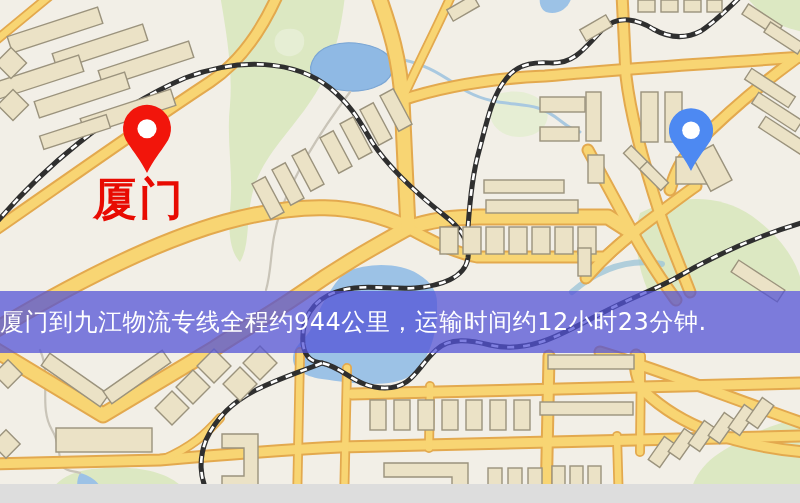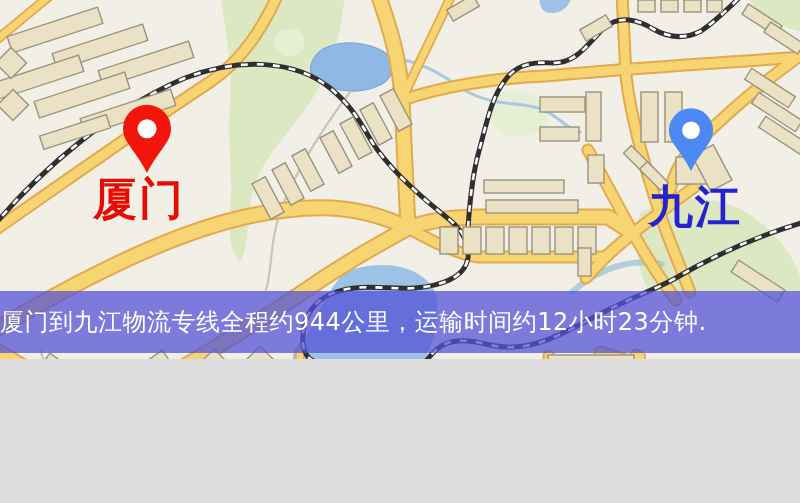--- a/index.html
+++ b/index.html
@@ -1,17 +1,17 @@
 <!DOCTYPE html>
 <html><head>
 <meta charset="utf-8">
 <style>
   html,body{margin:0;padding:0;background:#ddd;}
   .stage{
-    position:relative;width:800px;height:359px;overflow:hidden;
+    position:relative;width:800px;height:484px;overflow:hidden;
     font-family:"DejaVu Sans","Liberation Sans",sans-serif;
     background:#f2efe7;
   }
   .stage svg{position:absolute;left:0;top:0;display:block;}
 
   
   .green{fill:#dce8c2;stroke:none;}
   .green-lt{fill:#e6eed4;}
   .water{fill:#9cc2e6;}
   .pond{fill:#8fb9e4;stroke:#7ba6d4;stroke-width:1.2;}
@@ -262,18 +262,17 @@
       <path d="M0,0 C-4.5,-9 -9,-14 -12.5,-19.5 A16,16 0 1 1 12.5,-19.5 C9,-14 4.5,-9 0,0 Z" fill="#f2150b"></path>
       <circle cx="0" cy="-29.5" r="6.4" fill="#ffffff"></circle>
     </g>
     <g transform="translate(691,171) scale(1.38)">
       <path d="M0,0 C-4.5,-9 -9,-14 -12.5,-19.5 A16,16 0 1 1 12.5,-19.5 C9,-14 4.5,-9 0,0 Z" fill="#4d89f2"></path>
       <circle cx="0" cy="-29.5" r="6.4" fill="#ffffff"></circle>
     </g>
   </svg>
 
   <div class="city-label origin">厦门</div>
-  <div class="city-label dest">九江</div>
 
   <div class="banner">
     <span>厦门到九江物流专线全程约944公里，运输时间约12小时23分钟.</span>
   </div>
 </div>
 
 </body></html>

